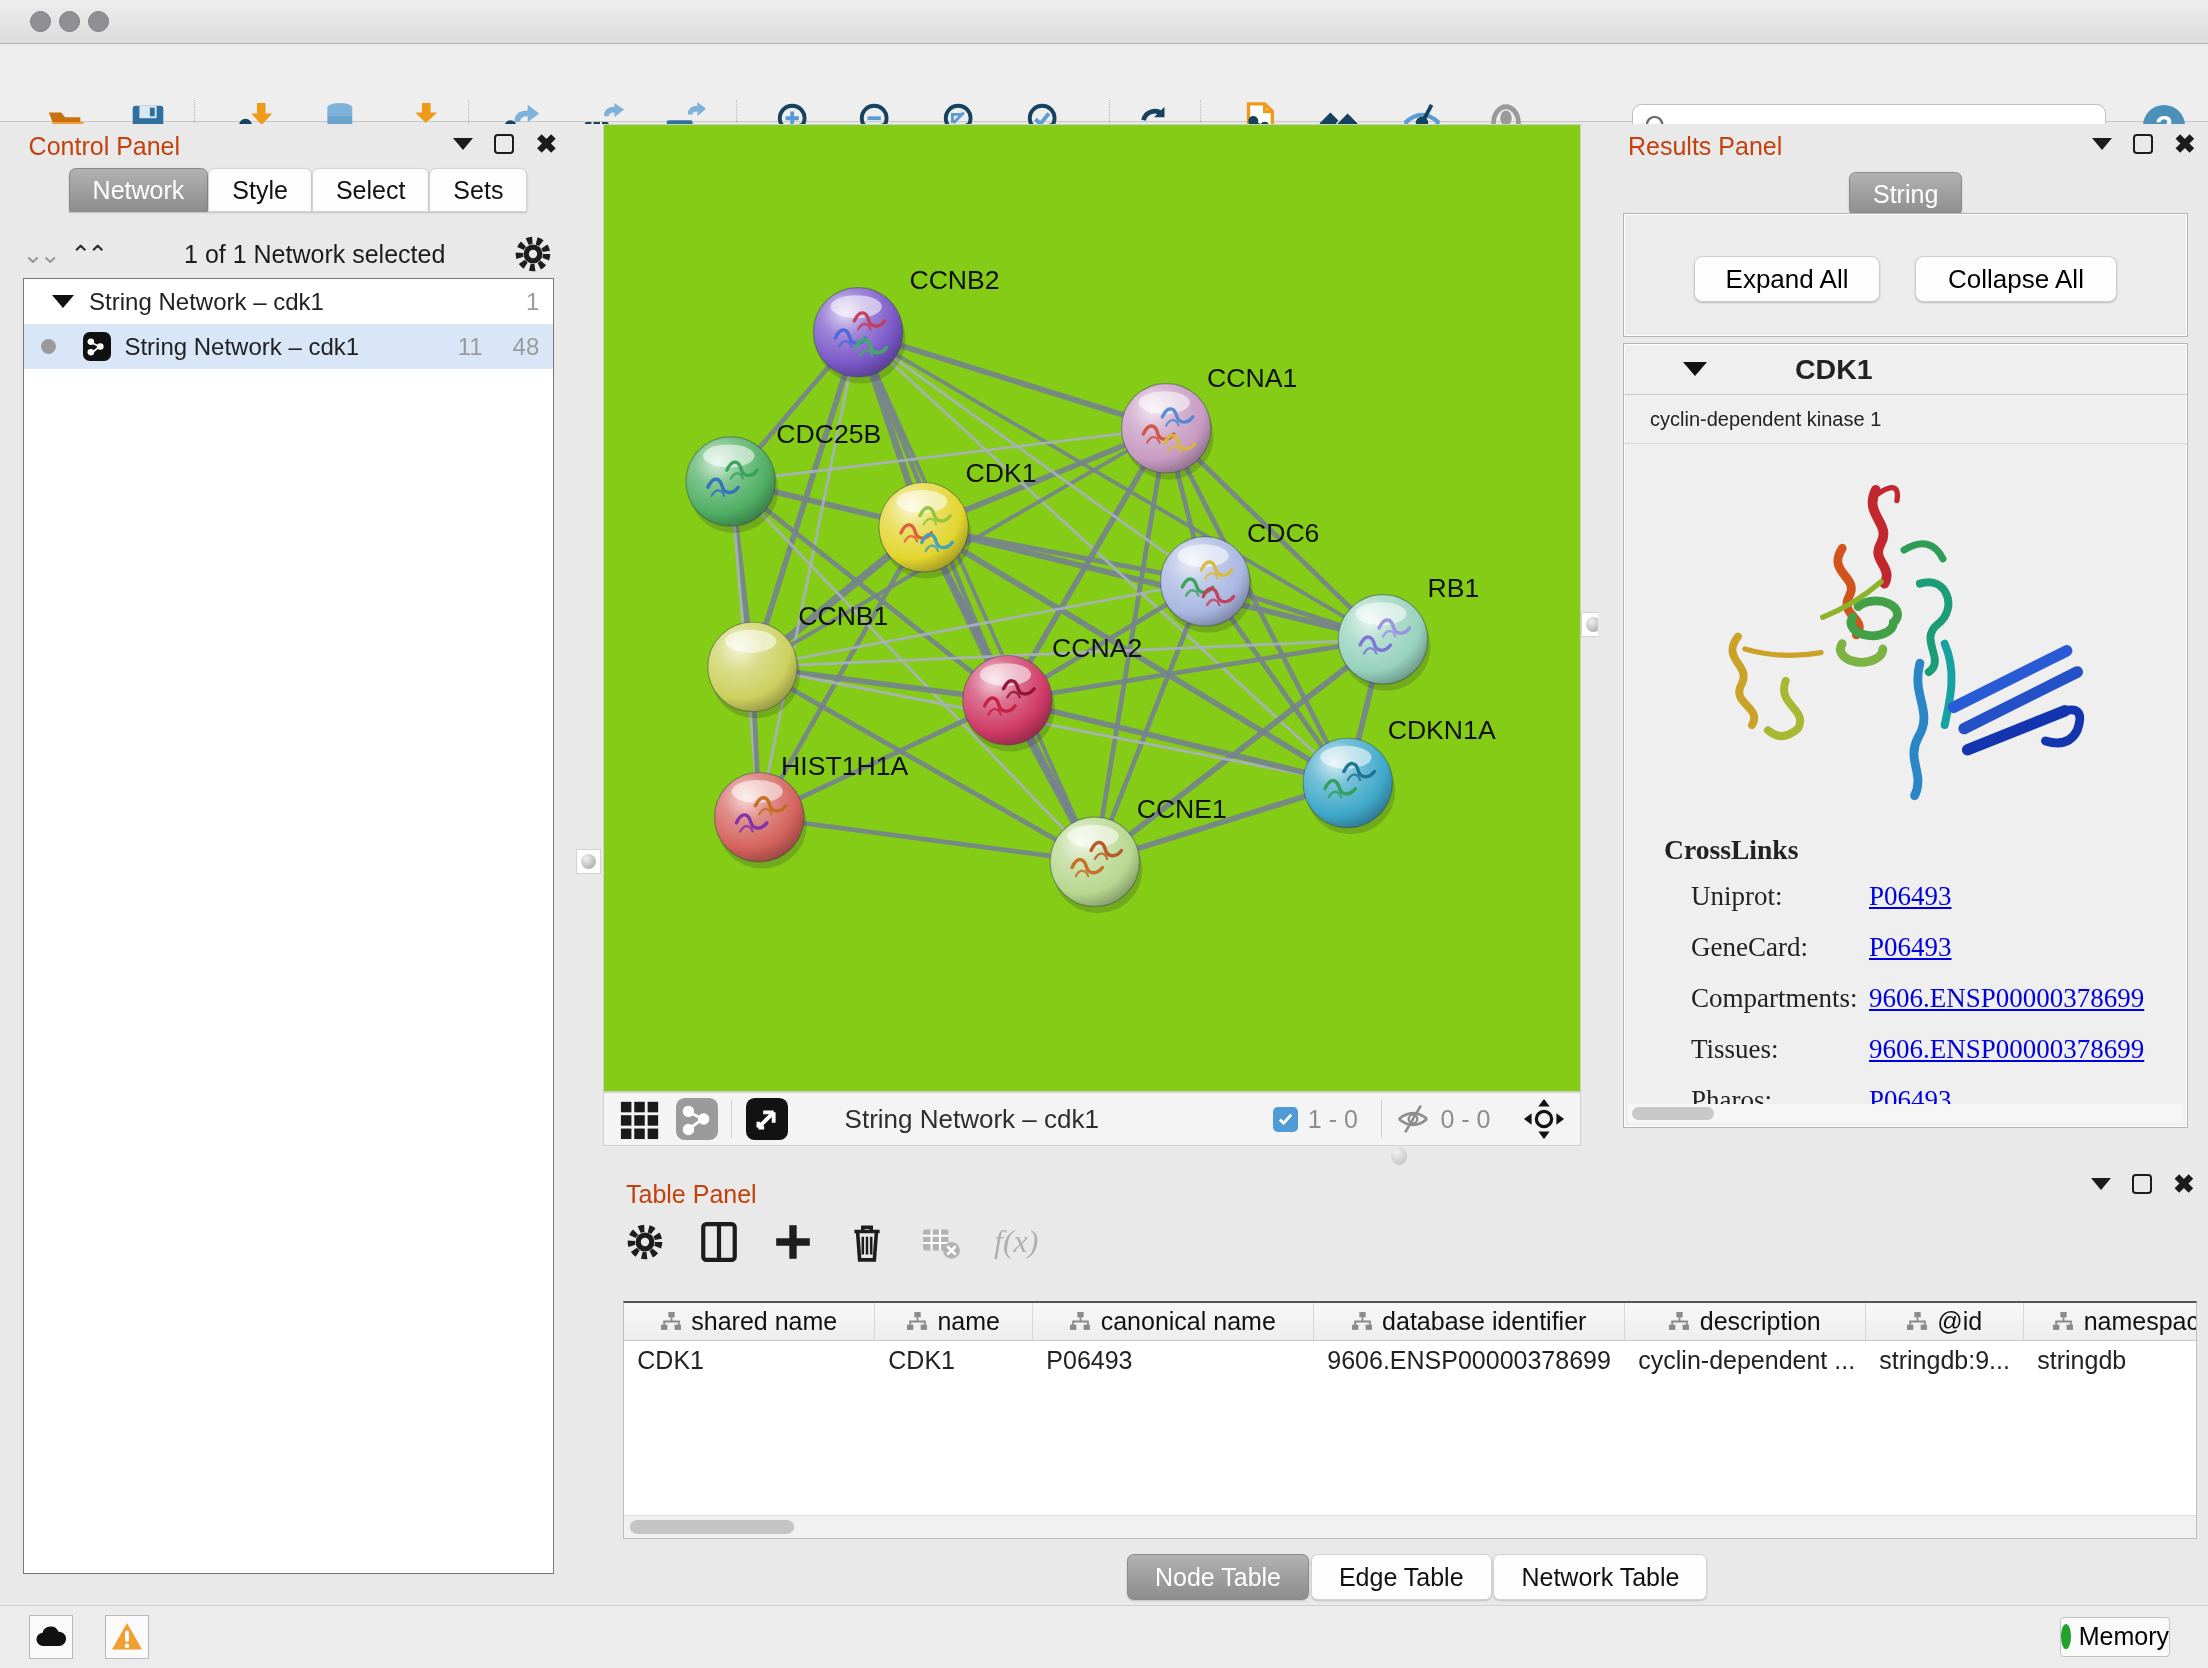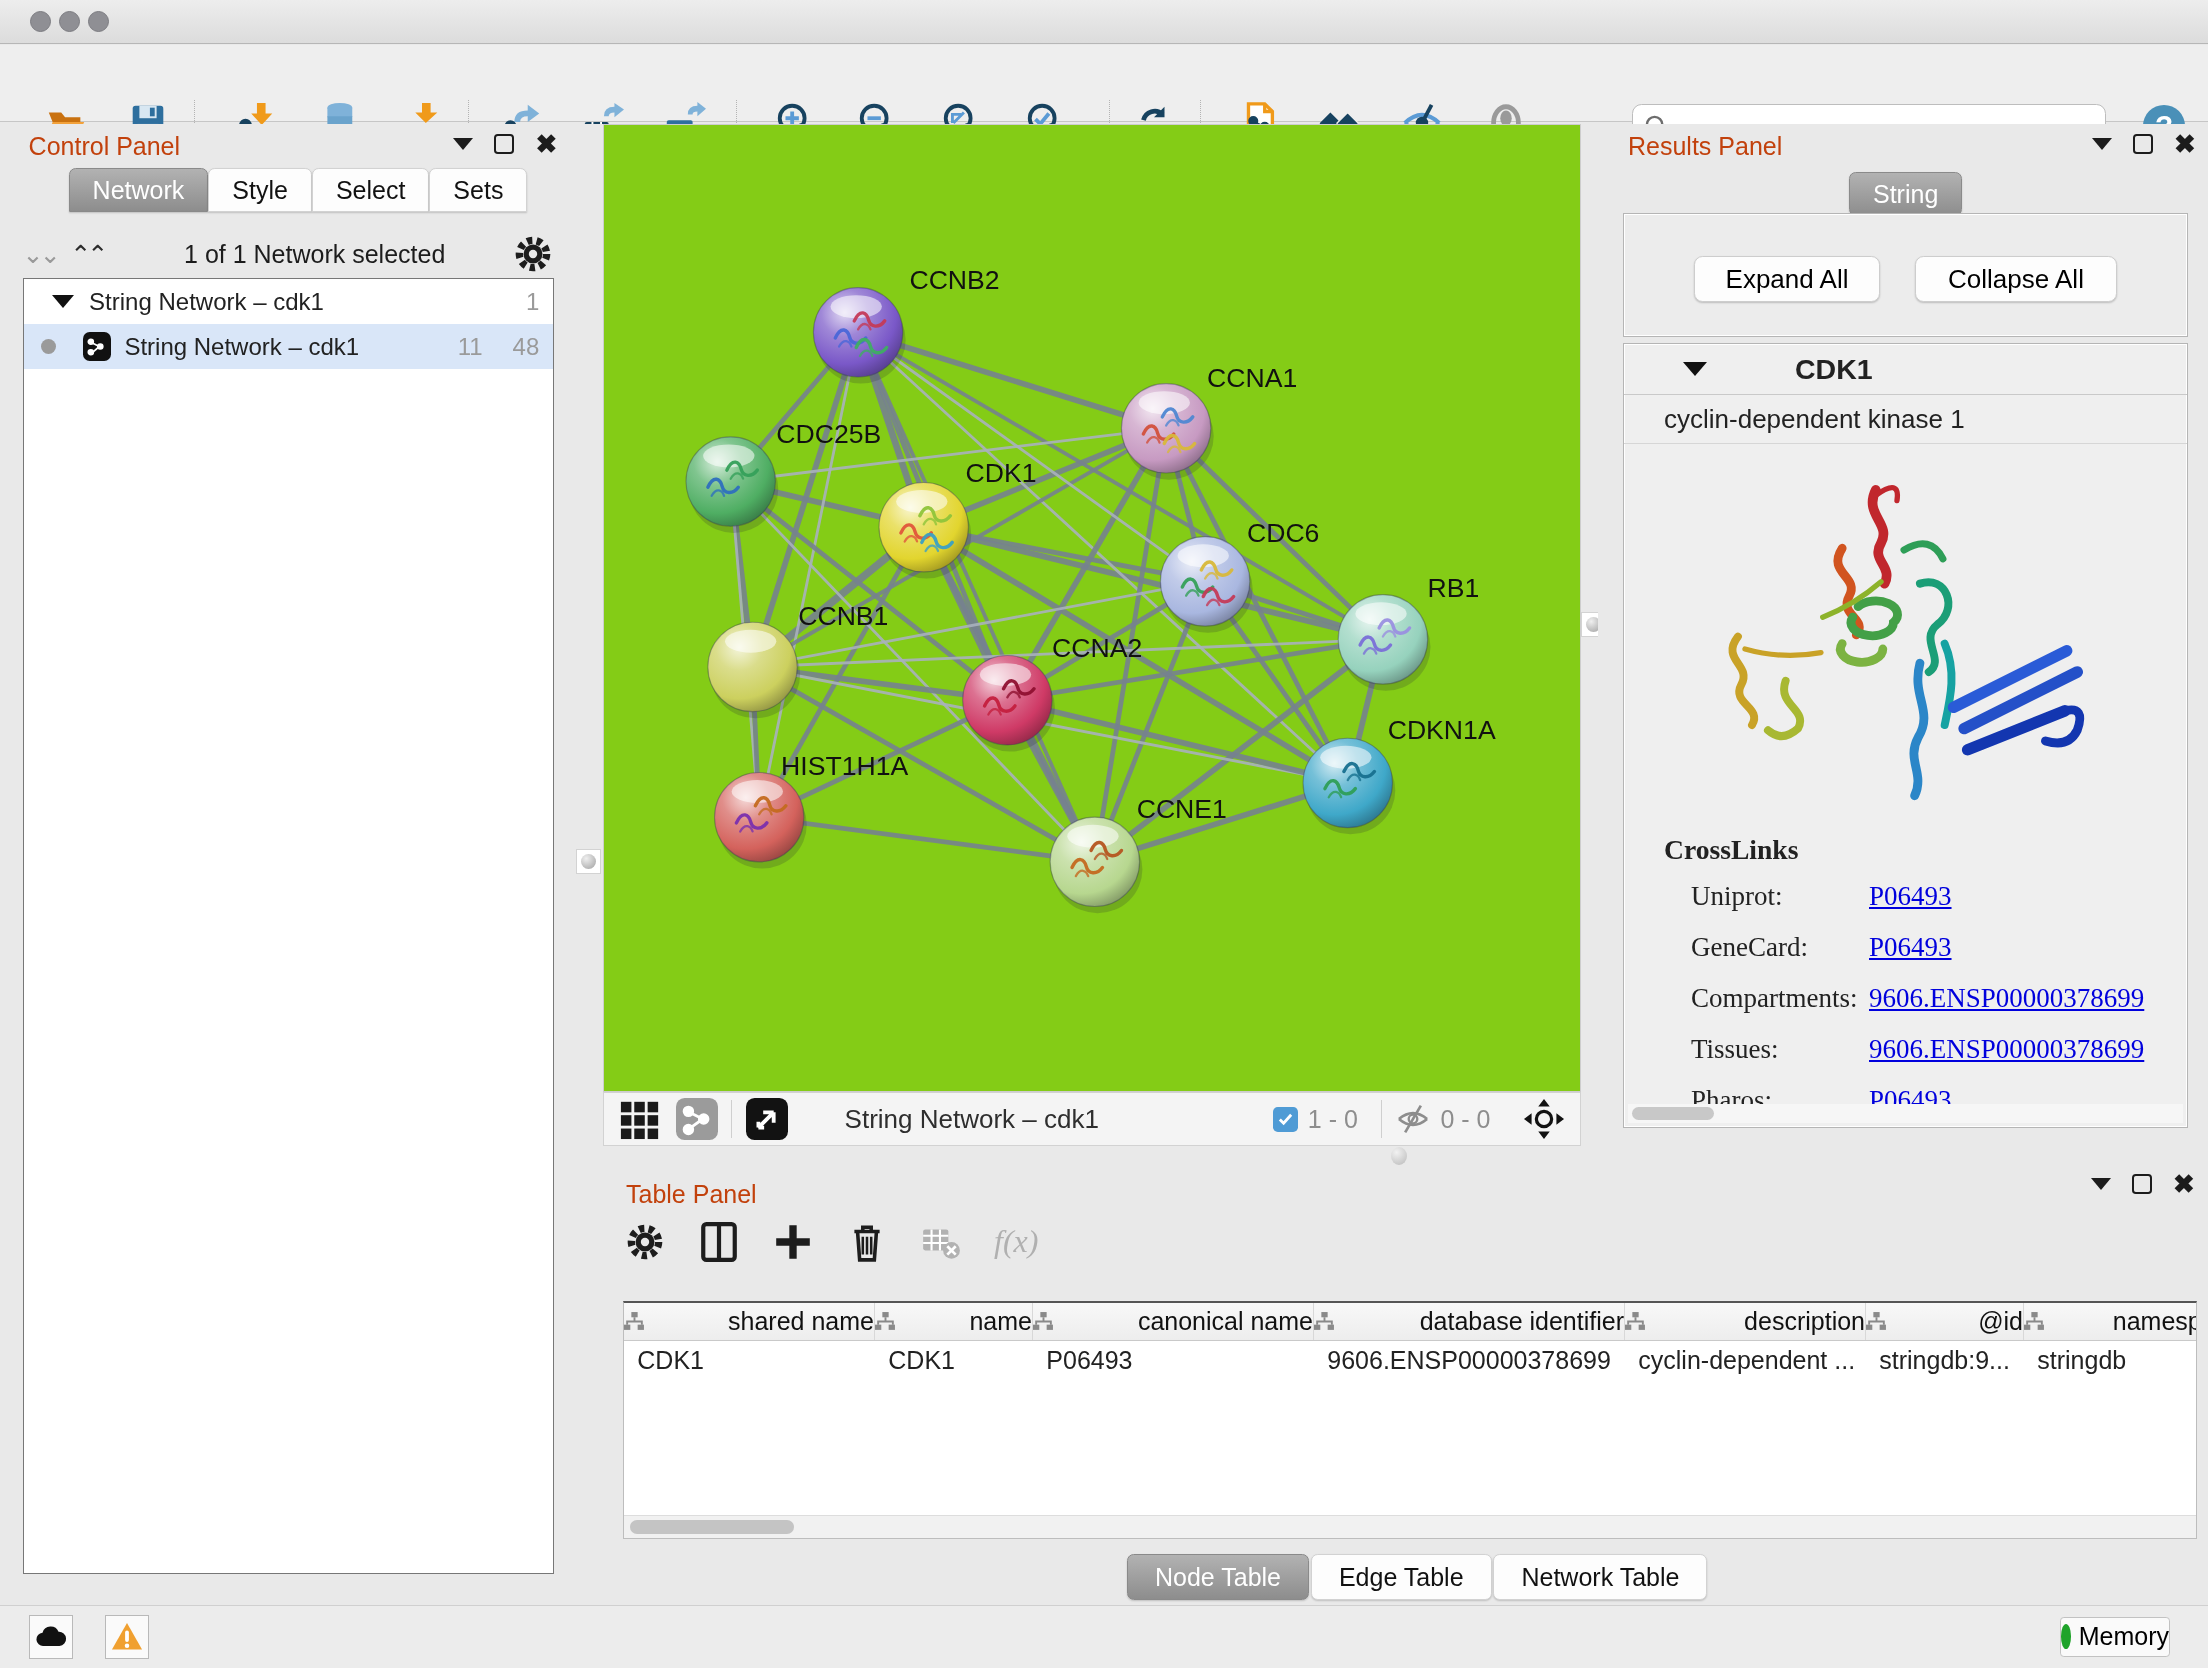--- a/index.html
+++ b/index.html
@@ -74,39 +74,39 @@
   .rp-box1 { position:absolute; left:25px; top:89px; width:565px; height:124px; background:#ececec;
     border:1.9px solid #b5b5b5; box-shadow:inset 0 0 0 1px #fff; }
   .rp-btn { position:absolute; top:42px; height:46px; background:#fdfdfd; border:1px solid #cdcdcd;
     border-radius:8.6px; font-size:26px; font-family:"Liberation Sans",sans-serif; box-shadow:0 1px 1.9px rgba(0,0,0,.2); cursor:pointer; }
   .rp-box2 { position:absolute; left:25px; top:219px; width:565px; height:785px; background:#efefef;
     border:1.9px solid #b5b5b5; box-shadow:inset 0 0 0 1px #fff; }
   .rp-sec-head { position:relative; height:51px; border-bottom:1px solid #c9c9c9; display:flex; align-items:center; }
   .rp-sec-tri { width:0; height:0; border-left:12.4px solid transparent; border-right:12.4px solid transparent;
     border-top:14.3px solid #111; margin-left:59px; }
   .rp-sec-title { font-size:28.5px; font-weight:bold; margin-left:88px; }
-  .rp-desc { height:49px; border-bottom:1px solid #d6d6d6; font-size:26px; display:flex; align-items:center; padding-left:40px; }
+  .rp-desc { height:49px; border-bottom:1px solid #d6d6d6; font-size:20px; display:flex; align-items:center; padding-left:26px; }
   .rp-structure { position:relative; height:380px; }
   .crosslinks { font-family:"Liberation Serif", serif; padding-left:40px; }
   .cl-title { font-size:27.6px; font-weight:bold; margin:9.5px 0 5.7px 0; }
   .cl-row { display:flex; font-size:27px; height:51px; align-items:center; }
   .cl-label { width:205px; padding-left:27px; }
   .cl-link { color:#0000dd; text-decoration:underline; }
   .rp-scroll { position:absolute; left:3.8px; bottom:3.8px; width:555px; height:19px; background:#f6f6f6; }
   .rp-scroll i { display:block; width:82px; height:13.3px; margin-top:2.9px; margin-left:3.8px; border-radius:6.7px; background:#c8c8c8; }
 
   
   .table-panel { position:absolute; left:603px; top:1166px; width:1605px; height:439px; background:#e9e9e9; }
   .tp-toolbar { position:absolute; left:21px; top:44px; height:63px; display:flex; align-items:center; gap:32px; }
   .tp-ic { width:42px; height:42px; }
   .fx { font-family:"Liberation Serif", serif; font-style:italic; font-size:32px; color:#b0b0b0; }
   .tbl { position:absolute; left:20px; top:135px; width:1574px; height:238px; background:#fff;
     border-top:2.9px solid #555; border-left:1px solid #bdbdbd; border-right:1px solid #bdbdbd; border-bottom:1px solid #bdbdbd; overflow:hidden; }
   .thead { display:flex; height:38px; background:linear-gradient(#f8f8f8,#ededed); border-bottom:1px solid #c9c9c9; }
-  .th { display:flex; align-items:center; justify-content:space-between; gap:9.5px; font-size:25px; color:#111;
+  .th { display:flex; align-items:center; justify-content:center; gap:9.5px; font-size:25px; color:#111;
     border-right:1px solid #d8d8d8; flex:none; overflow:hidden; white-space:nowrap; }
   .trow { display:flex; height:38px; }
   .td { font-size:25px; padding-left:13.3px; display:flex; align-items:center; flex:none; overflow:hidden; white-space:nowrap; }
   .th:nth-child(1),.td:nth-child(1){width:251px}
   .th:nth-child(2),.td:nth-child(2){width:158px}
   .th:nth-child(3),.td:nth-child(3){width:281px}
   .th:nth-child(4),.td:nth-child(4){width:311px}
   .th:nth-child(5),.td:nth-child(5){width:241px}
   .th:nth-child(6),.td:nth-child(6){width:158px}
   .th:nth-child(7),.td:nth-child(7){width:219px}

